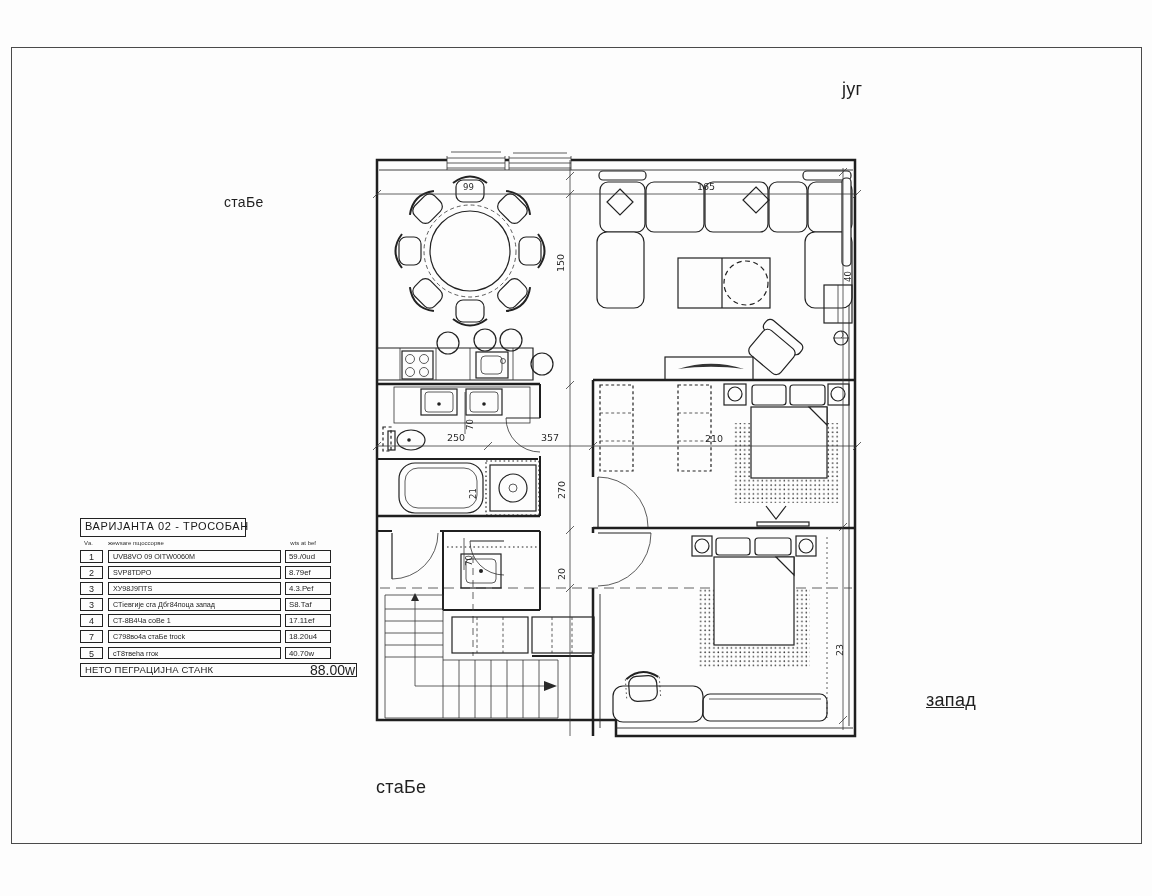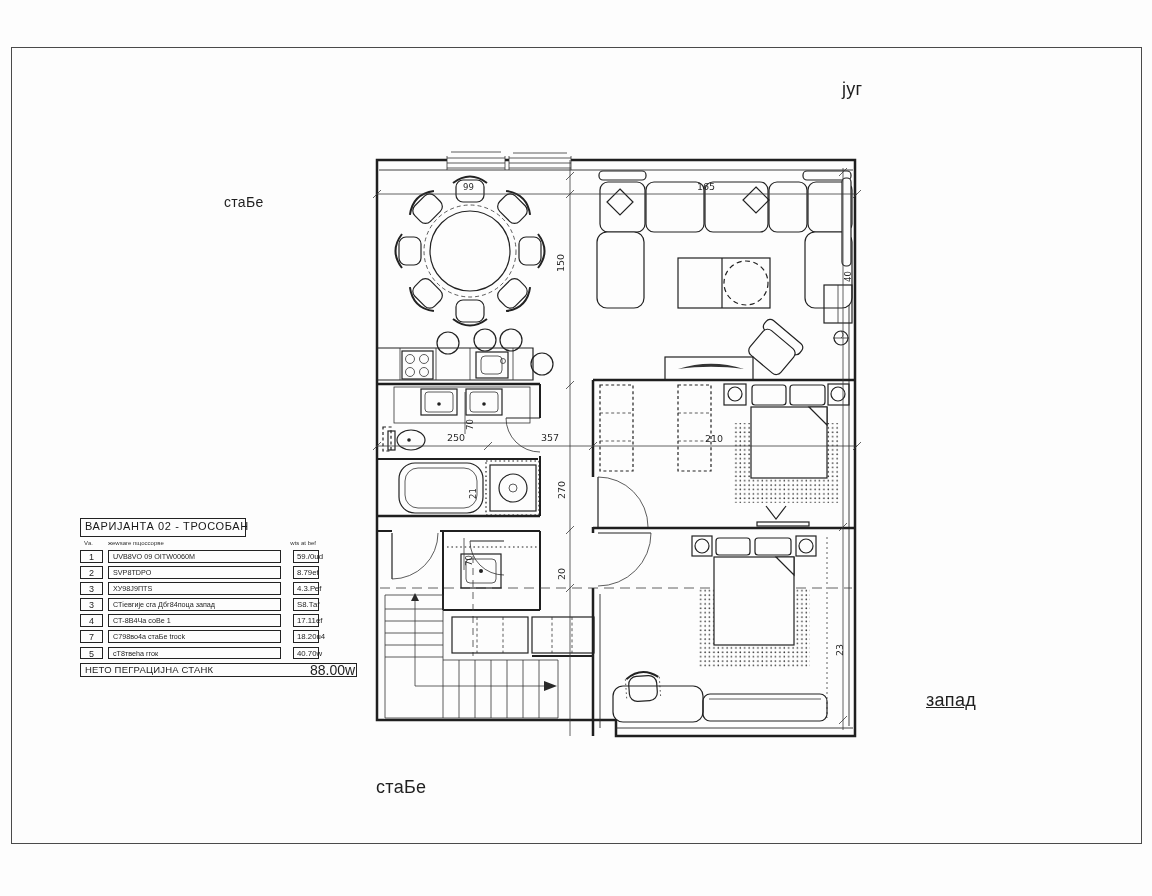--- a/index.html
+++ b/index.html
@@ -30,22 +30,22 @@
   .lg-row{display:flex;align-items:stretch;height:12.5px;margin-bottom:3.6px;}
   .c-no{
     width:23px;border:1.3px solid #222;font-size:9px;text-align:center;line-height:12px;
     box-sizing:border-box;background:#fdfdfd;flex:none;
   }
   .c-name{
     margin-left:5px;width:173px;border:1.3px solid #222;font-size:7.2px;line-height:11.5px;
     padding-left:4px;box-sizing:border-box;white-space:nowrap;overflow:hidden;background:#fdfdfd;flex:none;
   }
   .c-area{
-    margin-left:12px;width:26px;border:1.3px solid #222;font-size:7.8px;line-height:11.5px;
-    padding-left:3px;box-sizing:border-box;white-space:nowrap;background:#fdfdfd;flex:none;text-align:center;
+    margin-left:4px;width:46px;border:1.3px solid #222;font-size:7.8px;line-height:11.5px;
+    padding-left:3px;box-sizing:border-box;white-space:nowrap;background:#fdfdfd;flex:none;
   }
   .lg-foot{
     display:flex;width:277px;height:14px;border:1.4px solid #222;box-sizing:border-box;
     background:#fdfdfd;align-items:center;
   }
   .f-name{flex:1;font-size:9.5px;padding-left:4px;white-space:nowrap;letter-spacing:.2px;}
   .f-area{width:46px;font-size:14px;padding-left:2px;white-space:nowrap;}
 
   
   #plan{position:absolute;left:0;top:0;}

